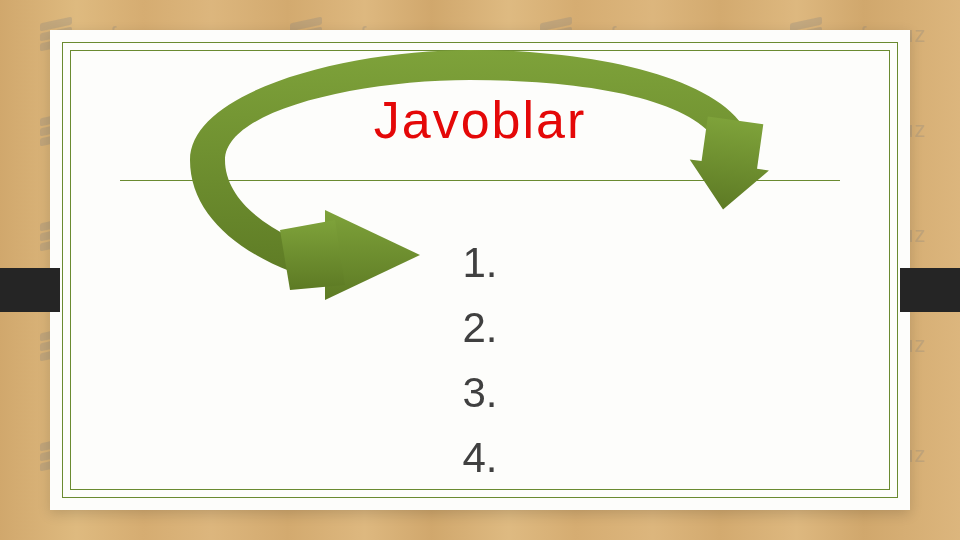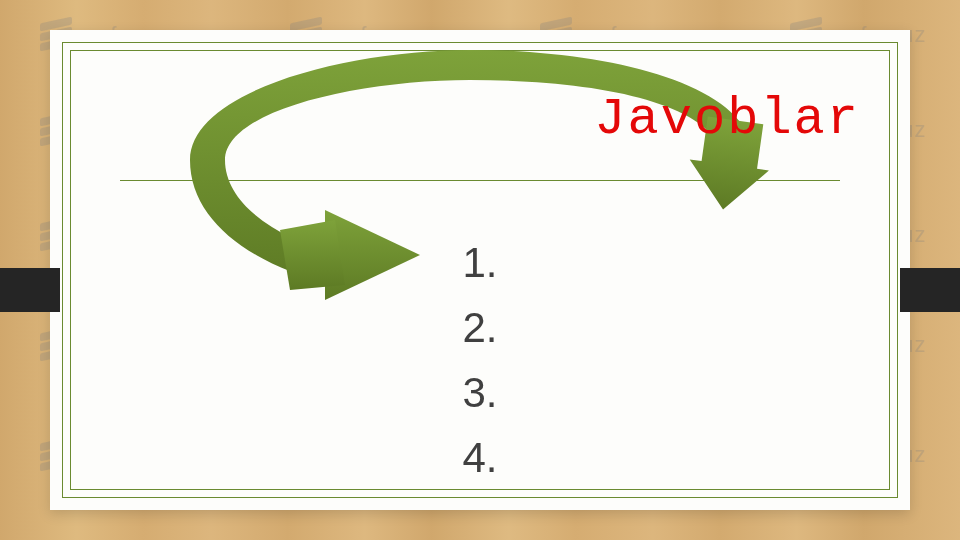--- a/index.html
+++ b/index.html
@@ -59,22 +59,22 @@
       border: 1px solid #6a8a30;
     }
     .frame-inner {
       position: absolute; left: 20px; right: 20px; top: 20px; bottom: 20px;
       border: 1px solid #6a8a30;
     }
 
     
     .title {
       position: absolute; left: 50px; right: 50px; top: 60px;
-      text-align: right; font-size: 52px; font-weight: 400;
-      color: #e40808; letter-spacing: 2px; z-index: 5; font-family: Liberation Mono, monospace;
+      text-align: center; font-size: 52px; font-weight: 400;
+      color: #e40808; letter-spacing: 2px; z-index: 5;
     }
 
     
     .divider {
       position: absolute; left: 70px; right: 70px; top: 150px;
       height: 0; border-top: 1px solid #6a8a30; z-index: 3;
     }
 
     
     .curved-arrow {

